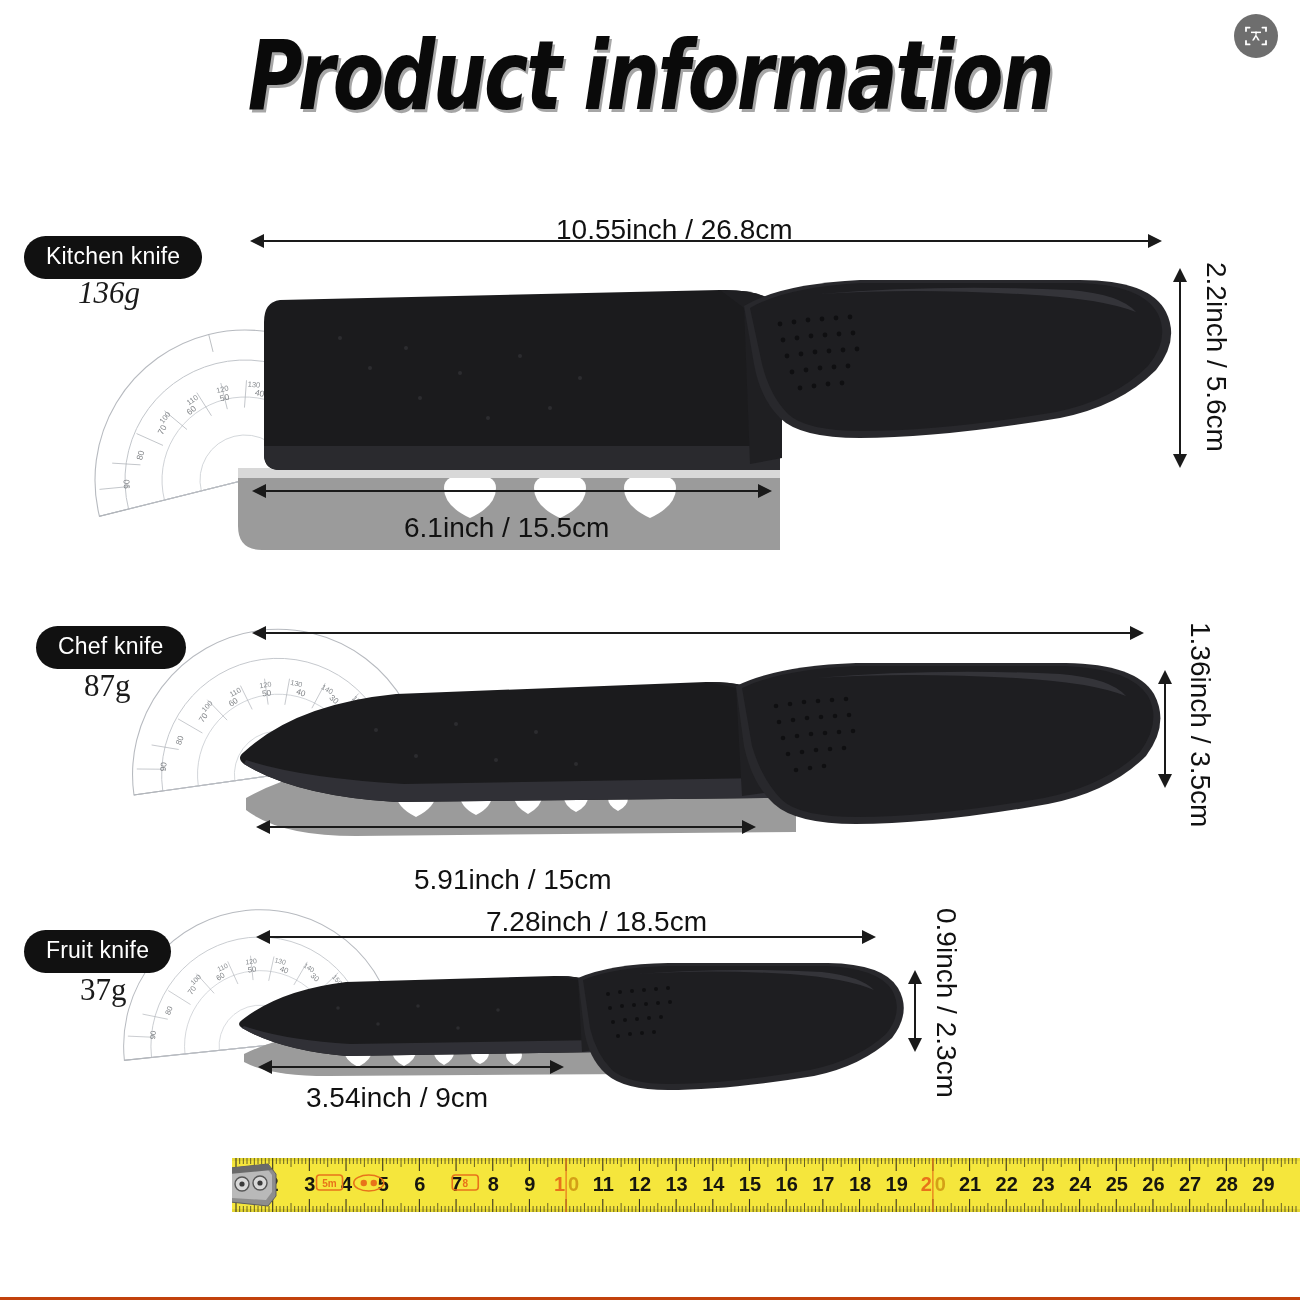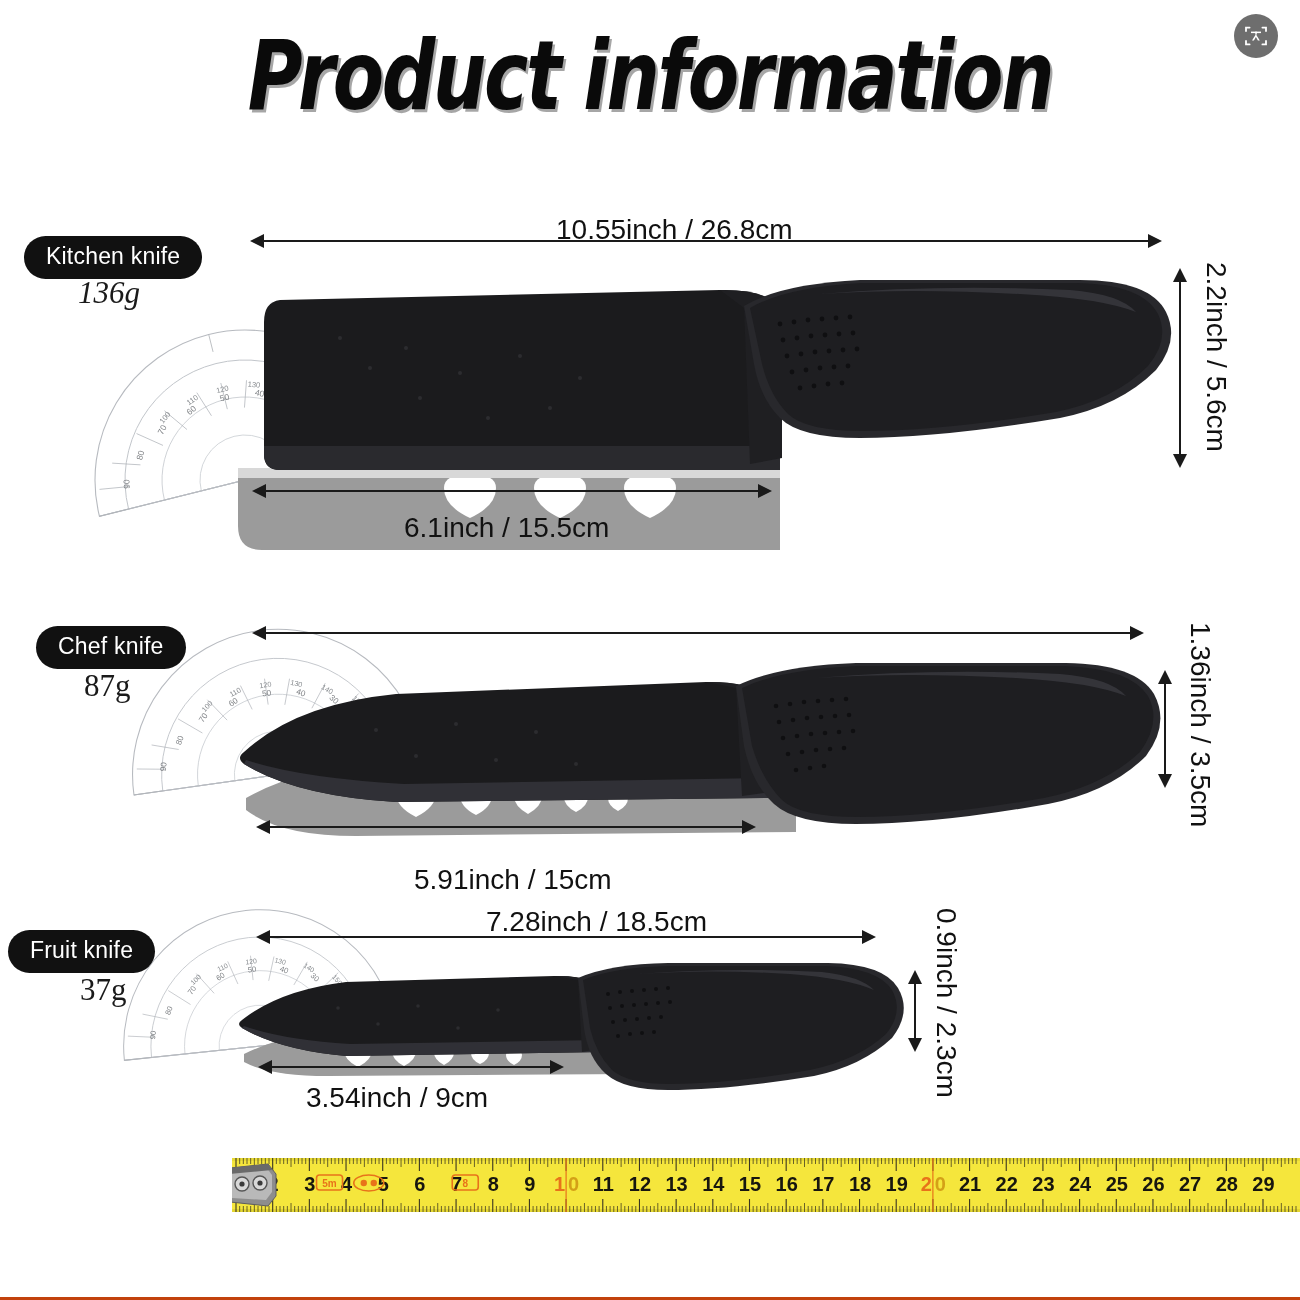--- a/index.html
+++ b/index.html
@@ -433,21 +433,21 @@
           <text x="226" y="122" transform="rotate(38 226 122)">140</text>
           <text x="196" y="112" transform="rotate(20 196 112)">130</text>
           <text x="165" y="109">120</text>
           <text x="134" y="112" transform="rotate(-20 134 112)">110</text>
           <text x="104" y="122" transform="rotate(-38 104 122)">100</text>
         </g>
       </g>
     </svg>
   </div>
 
-  <div class="pill" style="left:8px;top:930px;text-align:right;">Fruit knife</div>
+  <div class="pill" style="left:24px;top:930px;text-align:right;">Fruit knife</div>
   <div class="weight" style="left:80px;top:972px;">37g</div>
 
   <div class="dim-label" style="left:456px;top:906px;margin-left:30px;">7.28inch / 18.5cm</div>
   <div class="harrow" style="left:256px;top:930px;width:620px;">
     <span class="head l"></span>
       <span class="shaft"></span>
       <span class="head r"></span>
   </div>
 
   <div class="knife" style="left:238px;top:962px;">

